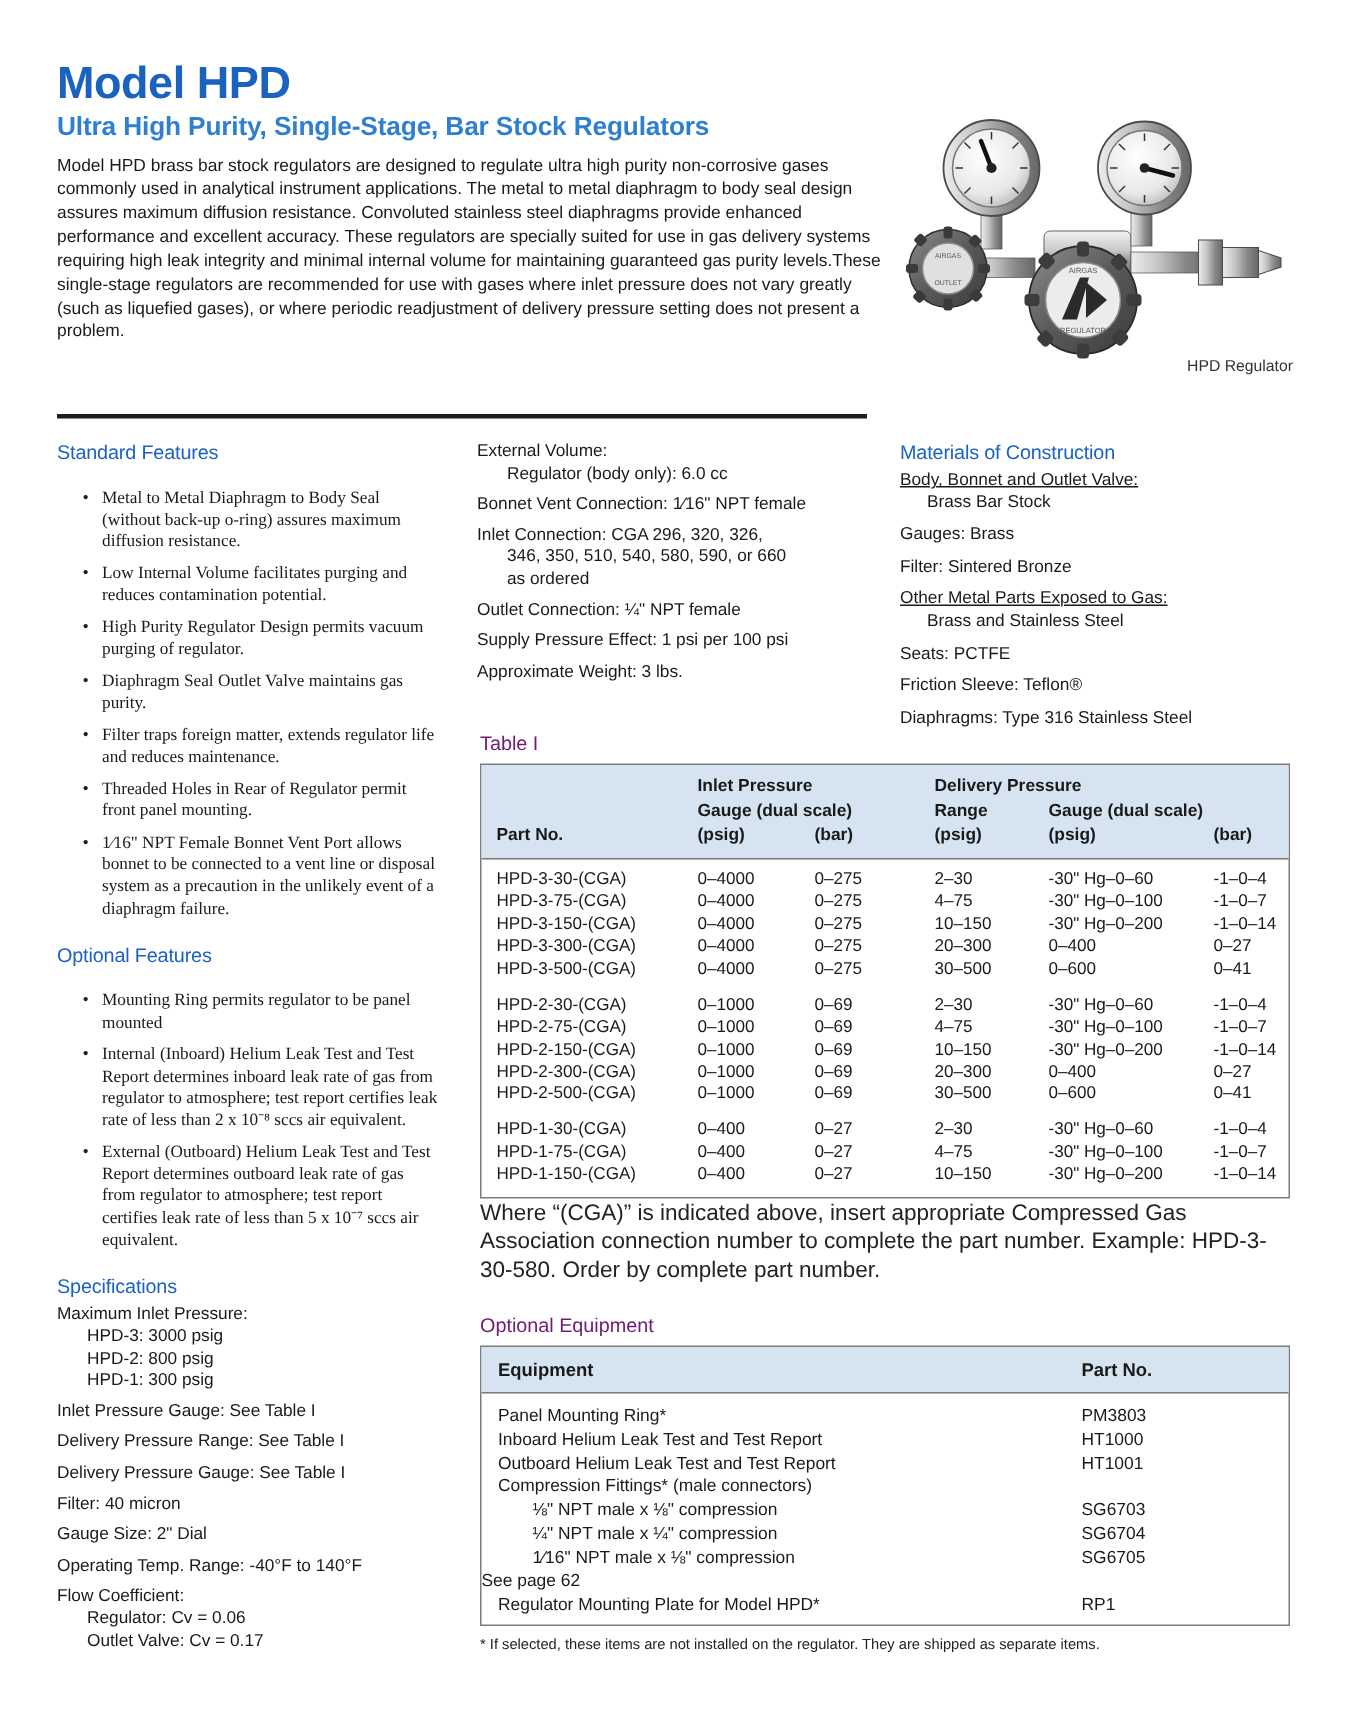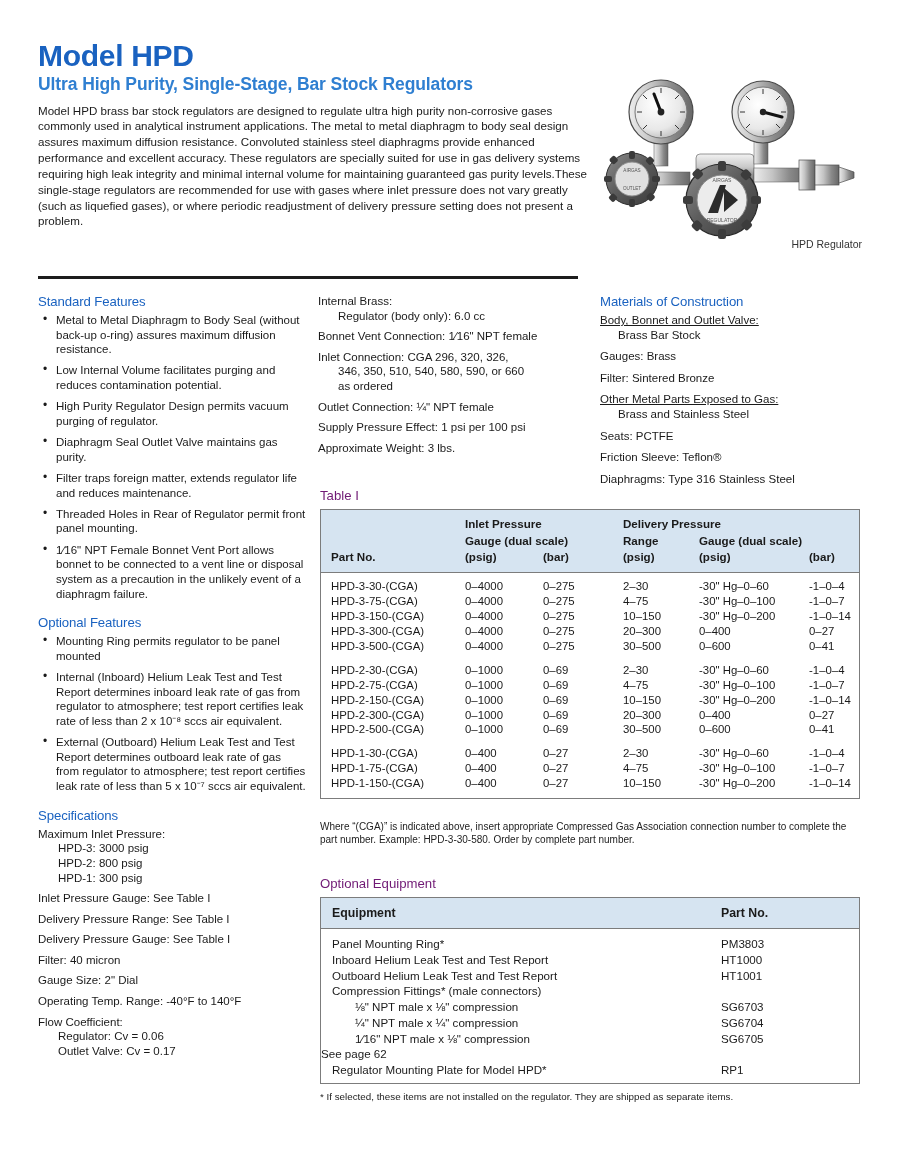--- a/index.html
+++ b/index.html
@@ -41,21 +41,21 @@
   .col-left   { left:38px;  top:294px; width:272px; }
   .col-mid    { left:318px; top:294px; width:268px; }
   .col-right  { left:600px; top:294px; width:270px; }
 
   h3.sec {
     color:#1a62c0; font-size:13.2px; font-weight:normal; margin:0 0 4px 0;
     letter-spacing:-0.1px;
   }
   h3.sec.gap { margin-top:14px; }
 
-  ul.feat { list-style:none; margin:4px; padding:0; }
+  ul.feat { list-style:none; margin:16px; padding:0;font-family:Liberation Serif, serif; }
   ul.feat li {
     position:relative; padding-left:14px; margin-bottom:6.5px;
     font-size:11.5px; line-height:1.275;
   }
   ul.feat li:before {
     content:"•"; position:absolute; left:1px; top:-1px; font-size:12px;
   }
 
   .spec-list { margin:0; padding:0; }
   .spec-list .ln { font-size:11.5px; line-height:1.27; margin-bottom:6px; }
@@ -85,22 +85,22 @@
   .hrow.r1 { height:17px; }
   .hrow.r2 { height:16px; }
   .hrow.r3 { height:17px; }
 
   .t1-body { padding:6px 0 7px 0; }
   .brow { display:flex; font-size:11.4px; line-height:1.31; }
   .brow > div { }
   .spacer-row { height:9px; }
 
   .tbl-note {
-    width:540px; font-size:10px; line-height:1.27; color:#222;
-    margin-top:22px;
+    width:540px; font-size:15px; line-height:1.27; color:#222;
+    margin-top:0;
   }
 
   
   .t2-head {
     background:#d6e4f1; border-bottom:1px solid #7c7c7c;
     display:flex; padding:8px 0 8px 0; font-weight:bold; font-size:12.3px;
   }
   .t2-body { padding:7px 0 5px 0; }
   .erow { display:flex; font-size:11.6px; line-height:1.36; }
   .e-name { width:400px; padding-left:11px; }
@@ -256,21 +256,21 @@
       <div class="ln">Gauge Size: 2" Dial</div>
       <div class="ln">Operating Temp. Range: -40°F to 140°F</div>
       <div class="ln tight">Flow Coefficient:</div>
       <div class="ln tight sub">Regulator: Cv = 0.06</div>
       <div class="ln sub">Outlet Valve: Cv = 0.17</div>
     </div>
   </div>
 
   <div class="col col-mid">
     <div class="spec-list">
-      <div class="ln tight">Internal Brass:</div>
+      <div class="ln tight">External Volume:</div>
       <div class="ln sub">Regulator (body only): 6.0 cc</div>
       <div class="ln">Bonnet Vent Connection: 1⁄16" NPT female</div>
       <div class="ln tight">Inlet Connection: CGA 296, 320, 326,</div>
       <div class="ln tight sub">346, 350, 510, 540, 580, 590, or 660</div>
       <div class="ln sub">as ordered</div>
       <div class="ln">Outlet Connection: ¼" NPT female</div>
       <div class="ln">Supply Pressure Effect: 1 psi per 100 psi</div>
       <div class="ln">Approximate Weight: 3 lbs.</div>
     </div>
   </div>

